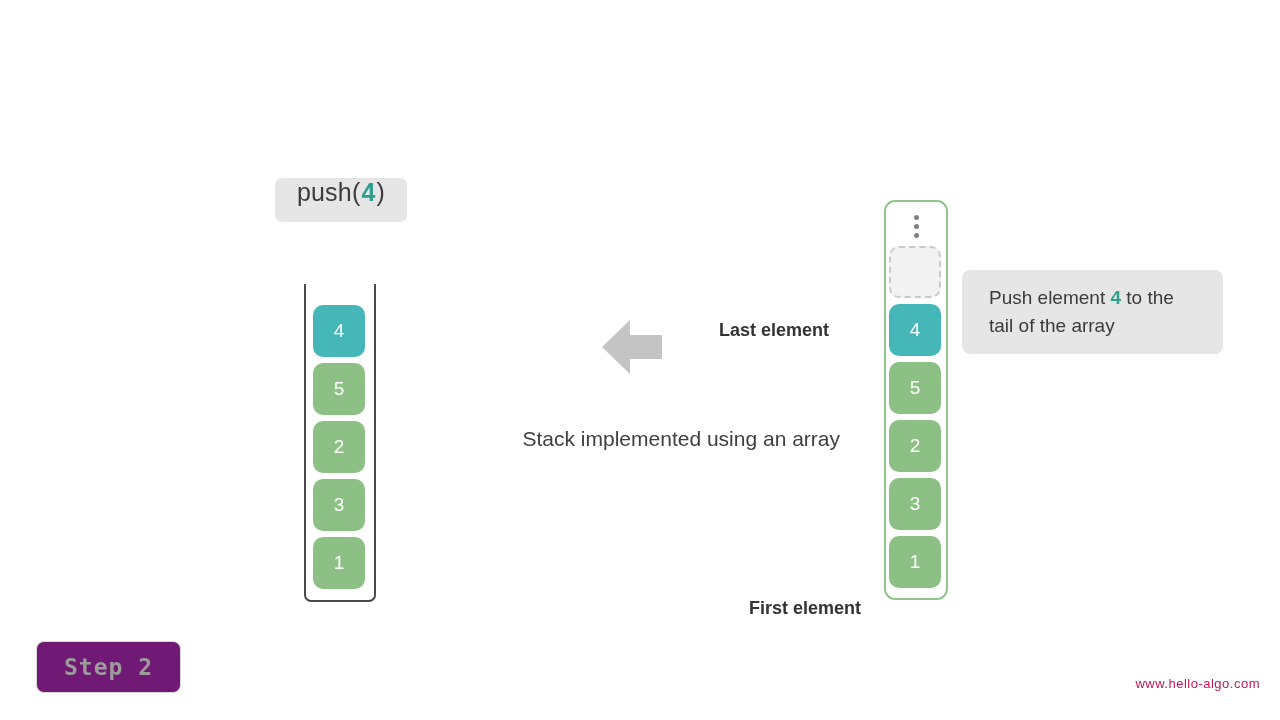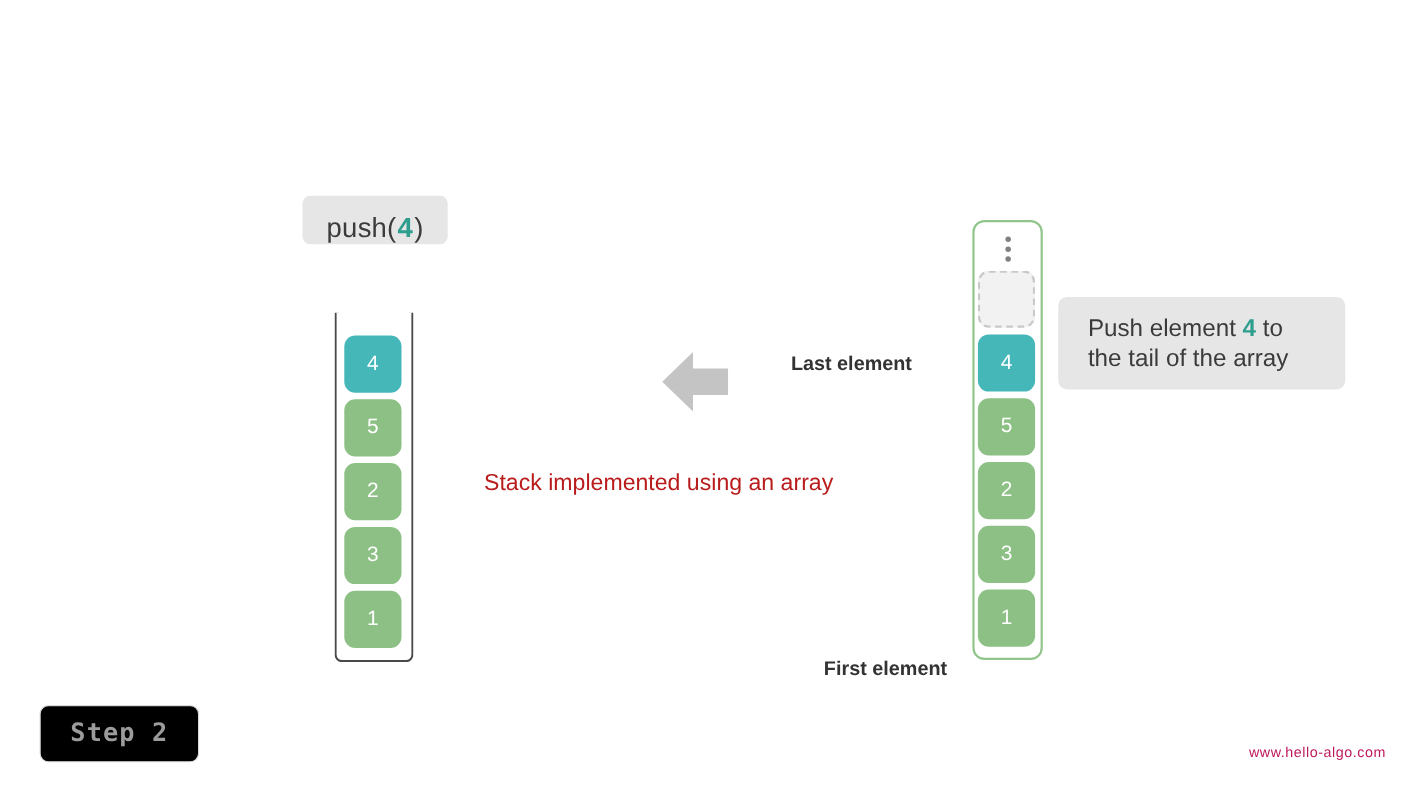--- a/index.html
+++ b/index.html
@@ -19,21 +19,21 @@
   
   #op-label {
     position: absolute;
     left: 275px;
     top: 178px;
     width: 132px;
     height: 44px;
     background: #e6e6e6;
     border-radius: 7px;
     display: flex;
-    align-items: flex-end;
+    align-items: flex-start;
     justify-content: center;
     font-size: 25px;
     color: #3b3b3b;
     letter-spacing: 0.2px;
   }
   #op-label .teal-num {
     color: #2f9e8f;
     font-weight: bold;
     padding: 0 1px;
   }
@@ -102,23 +102,23 @@
     font-size: 18px;
     font-weight: bold;
     color: #333333;
     margin-top: 44px;
   }
   #caption {
     position: absolute;
     left: 440px;
     top: 427px;
     width: 400px;
-    text-align: left;
+    text-align: right;
     font-size: 21px;
-    color: #b91c1c;
+    color: #404040;
   }
 
   
   #array-container {
     position: absolute;
     left: 884px;
     top: 200px;
     width: 64px;
     height: 400px;
     border: 2px solid #92c58c;
@@ -166,37 +166,37 @@
     width: 261px;
     height: 84px;
     background: #e6e6e6;
     border-radius: 8px;
     display: flex;
     align-items: center;
     box-sizing: border-box;
     padding: 0 27px;
   }
   #tooltip .tip-text {
-    font-size: 22px;
+    font-size: 19px;
     color: #3b3b3b;
     line-height: 28px;
   }
   #tooltip .teal-num {
     color: #2f9e8f;
     font-weight: bold;
   }
 
   
   #step-badge {
     position: absolute;
     left: 36px;
     top: 641px;
     width: 145px;
     height: 52px;
-    background: #000000;
+    background: #701a75;
     border: 1px solid #d8d8d8;
     border-radius: 8px;
     display: flex;
     align-items: center;
     justify-content: center;
     box-sizing: border-box;
     font-family: "DejaVu Sans Mono", monospace;
     font-size: 23px;
     font-weight: bold;
     color: #9c9c9c;

